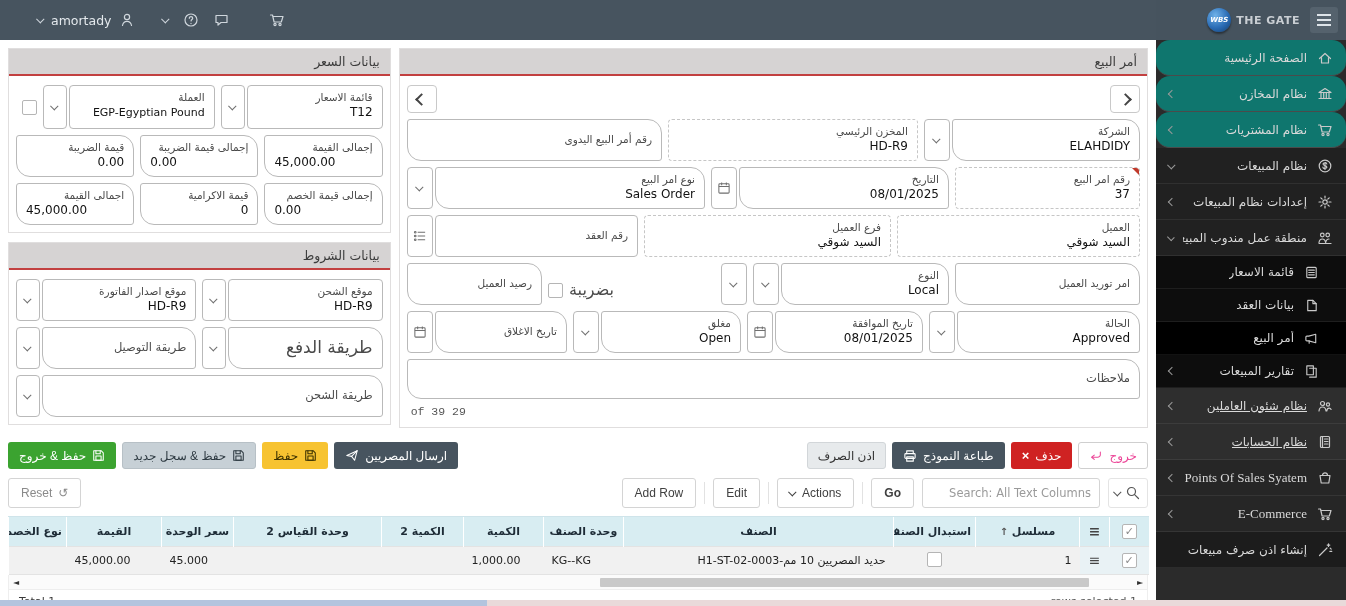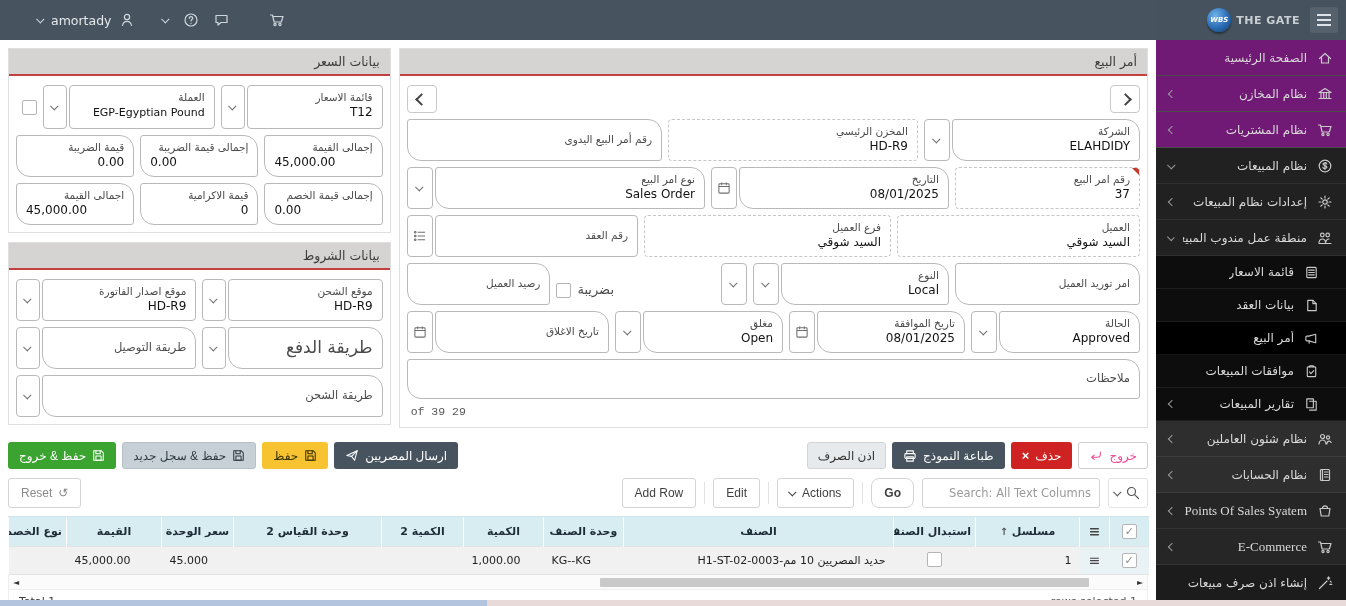--- a/index.html
+++ b/index.html
@@ -29,24 +29,24 @@
   
   .layout { flex:1; display:flex; min-height:0; }
   .content { width:1156px; padding:8px 8px 0 8px; background:#fff; }
   .sidebar { width:190px; background:#2b2b2b; color:#d9d9d9; font-size:12px; overflow:hidden; }
 
   
   .sb-item { display:flex; align-items:center; gap:9px; padding:0 13px; height:36px; cursor:pointer; direction:rtl; border-bottom:1px solid rgba(255,255,255,.07); }
   .sb-item .sb-label { white-space:nowrap; overflow:hidden; }
   .sb-item .sb-icon { flex:0 0 17px; display:flex; align-items:center; justify-content:center; color:#c9c9c9; }
   .sb-item .sb-chev { margin-right:auto; color:#9a9a9a; }
-  .sb-item.g1 { background:#701a75; border-color:#4b4b4b; }
+  .sb-item.g1 { background:#0f766e; border-color:#4b4b4b;border-radius:14px; }
   .sb-item.g2 { background:#212121; }
   .sb-item.sub { background:#0d0d0d; height:33px; padding-right:26px; }
-  .sb-item.g3 { background:#2e2e2e; }
+  .sb-item.g3 { background:#2e2e2e;text-decoration:underline; }
   .sb-item.g4 { background:#262626; }
   .sb-item.g5 { background:#1c1c1c; }
   .sb-item.serif .sb-label { font-family:"Liberation Serif","DejaVu Serif",serif; font-size:13px; }
   .sicon { stroke:#c9c9c9; fill:none; stroke-width:1.2; stroke-linecap:round; stroke-linejoin:round; }
 
   
   .cols { display:flex; gap:8px; direction:rtl; }
   .panel { border:1px solid #e0dede; background:#fff; }
   .panel-h { background:#d6d3d3; border-bottom:2px solid #c24040; padding:5px 10px; font-size:12.5px; color:#3c3c3c; text-align:right; }
   .panel-b { padding:7px; }
@@ -62,40 +62,40 @@
   .req::after { content:''; position:absolute; top:0; right:0; border-top:7px solid #c0392b; border-left:7px solid transparent; }
   .addon { flex:0 0 26px; height:42px; border:1px solid #b9b9b9; border-radius:4px; background:#fff; display:flex; align-items:center; justify-content:center; color:#6f6f6f; cursor:pointer; }
   .addon svg { stroke:#6f6f6f; fill:none; stroke-width:1.1; }
   .navrow { display:flex; justify-content:space-between; direction:rtl; margin-top:2px; }
   .navbtn { width:30px; height:28px; border:1px solid #c9c9c9; border-radius:4px; background:#fff; display:flex; align-items:center; justify-content:center; color:#444; cursor:pointer; }
   .chv.r { transform:rotate(225deg); }
   .chv.l { transform:rotate(45deg); }
   .pag { direction:rtl; text-align:left; font-size:11.5px; color:#555; padding:6px 4px 2px;font-family:Liberation Mono, monospace; }
   .cbx { width:15px; height:15px; border:1px solid #b5b5b5; border-radius:2px; background:#fff; display:inline-flex; align-items:center; justify-content:center; font-size:11px; color:#8a8a8a; }
   .taxchip { display:flex; align-items:center; gap:6px; direction:rtl; padding-top:12px; }
-  .taxchip .flabel { font-size:13px; }
+  .taxchip .flabel { font-size:16px; }
 
   
   .actions-row { display:flex; justify-content:space-between; margin-top:14px; }
   .btn { display:inline-flex; align-items:center; gap:6px; height:27px; padding:0 10px; font-size:12px; border-radius:3px; border:1px solid transparent; cursor:pointer; direction:rtl; white-space:nowrap; }
   .btn svg { flex:0 0 auto; }
   .b-green { background:#3ba330; color:#fff; }
   .b-gray { background:#c7d0d6; color:#2e3a42; border-color:#b7c0c6; }
   .b-amber { background:#f7c331; color:#3a3000; }
   .b-slate { background:#47545f; color:#fff; }
   .b-white { background:#fff; color:#ec4899; border-color:#cfcfcf; }
   .b-red { background:#cf2222; color:#fff; }
   .b-light { background:#e7eaec; color:#333; border-color:#d2d6d9; }
   .left-group,.right-group { display:flex; gap:6px; }
   .bi { stroke:currentColor; fill:none; stroke-width:1.2; stroke-linecap:round; stroke-linejoin:round; }
 
   
   .grid-toolbar { display:flex; align-items:center; justify-content:space-between; margin-top:9px; }
   .tbtn { display:inline-flex; align-items:center; gap:6px; height:30px; padding:0 12px; font-size:12px; color:#404040; background:#fff; border:1px solid #d4d4d4; border-radius:3px; cursor:pointer; }
-  .tbtn.bold { font-weight:bold;border-radius:8px; }
+  .tbtn.bold { font-weight:bold; }
   .tb-cluster { display:flex; align-items:center; gap:8px; }
   .vsep { width:1px; height:22px; background:#e2e2e2; }
   .search-input { height:30px; width:178px; border:1px solid #d4d4d4; border-radius:3px; font-size:11.5px; padding:0 8px; text-align:right; color:#333; font-family:inherit; }
   .search-input::placeholder { color:#9a9a9a; }
   .search-btn { display:inline-flex; align-items:center; gap:4px; height:30px; padding:0 6px; background:#fff; border:1px solid #e4e4e4; border-radius:3px; color:#555; cursor:pointer; }
   .reset-btn { color:#8a8a8a; }
 
   
   .grid-wrap { margin-top:8px; }
   table { border-collapse:collapse; table-layout:fixed; width:1140px; }
@@ -286,21 +286,21 @@
                 <span class="flabel">بضريبة</span>
                 <span class="cbx"></span>
               </div>
               <div class="field" style="flex:1">
                 <div class="flabel" style="padding-top:8px">رصيد العميل</div>
                 <div class="fvalue"></div>
               </div>
             </div>
 
             <div class="frow">
-              <div class="grp" style="width:169px">
+              <div class="grp" style="width:211px">
                 <div class="field" style="flex:1">
                   <div class="flabel">الحالة</div>
                   <div class="fvalue">Approved</div>
                 </div>
                 <div class="addon">
                     <span class="chv down"></span>
                   </div>
               </div>
               <div class="grp" style="width:176px">
                 <div class="field" style="flex:1">
@@ -703,30 +703,20 @@
             <svg width="15" height="15" viewBox="0 0 16 16" class="sicon">
               <path d="M12.5 3.5v9L5 10.5H3a1 1 0 0 1-1-1v-3a1 1 0 0 1 1-1h2z"></path>
               <path d="M5.5 10.5V13"></path>
             </svg>
           </span>
         <span class="sb-label">أمر البيع</span>
       </div>
       <div class="sb-item sub">
         <span class="sb-icon">
             <svg width="15" height="15" viewBox="0 0 16 16" class="sicon">
-              <rect x="3.5" y="3" width="9" height="10.5" rx="1"></rect>
-              <path d="M6 3V2h4v1"></path>
-              <path d="M5.8 8.5l1.6 1.7 3-3.2"></path>
-            </svg>
-          </span>
-        <span class="sb-label">موافقات المبيعات</span>
-      </div>
-      <div class="sb-item sub">
-        <span class="sb-icon">
-            <svg width="15" height="15" viewBox="0 0 16 16" class="sicon">
               <path d="M3 2h7v9.5H3z"></path>
               <path d="M6 4.5h7V14H6"></path>
             </svg>
           </span>
         <span class="sb-label">تقارير المبيعات</span>
         <span class="sb-chev chv left"></span>
       </div>
       <div class="sb-item g3">
         <span class="sb-icon">
             <svg width="16" height="16" viewBox="0 0 16 16" class="sicon">

